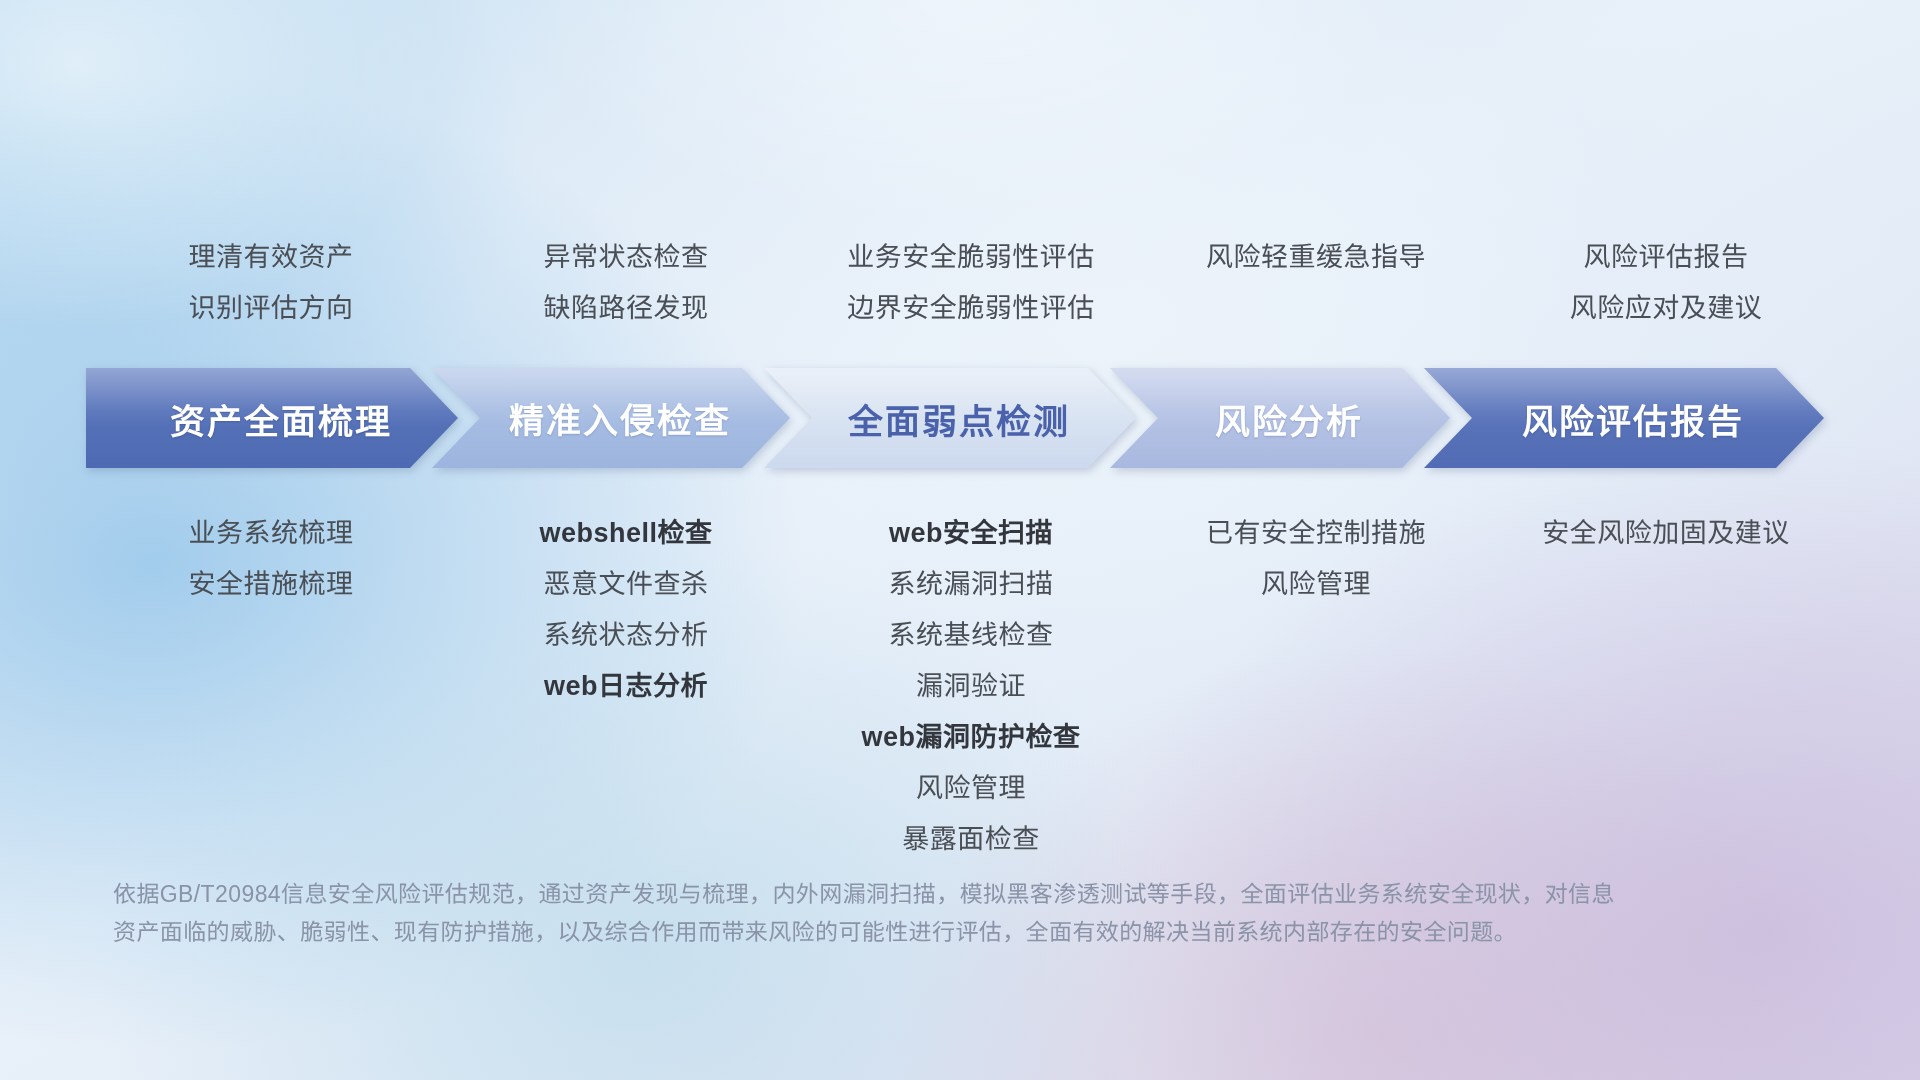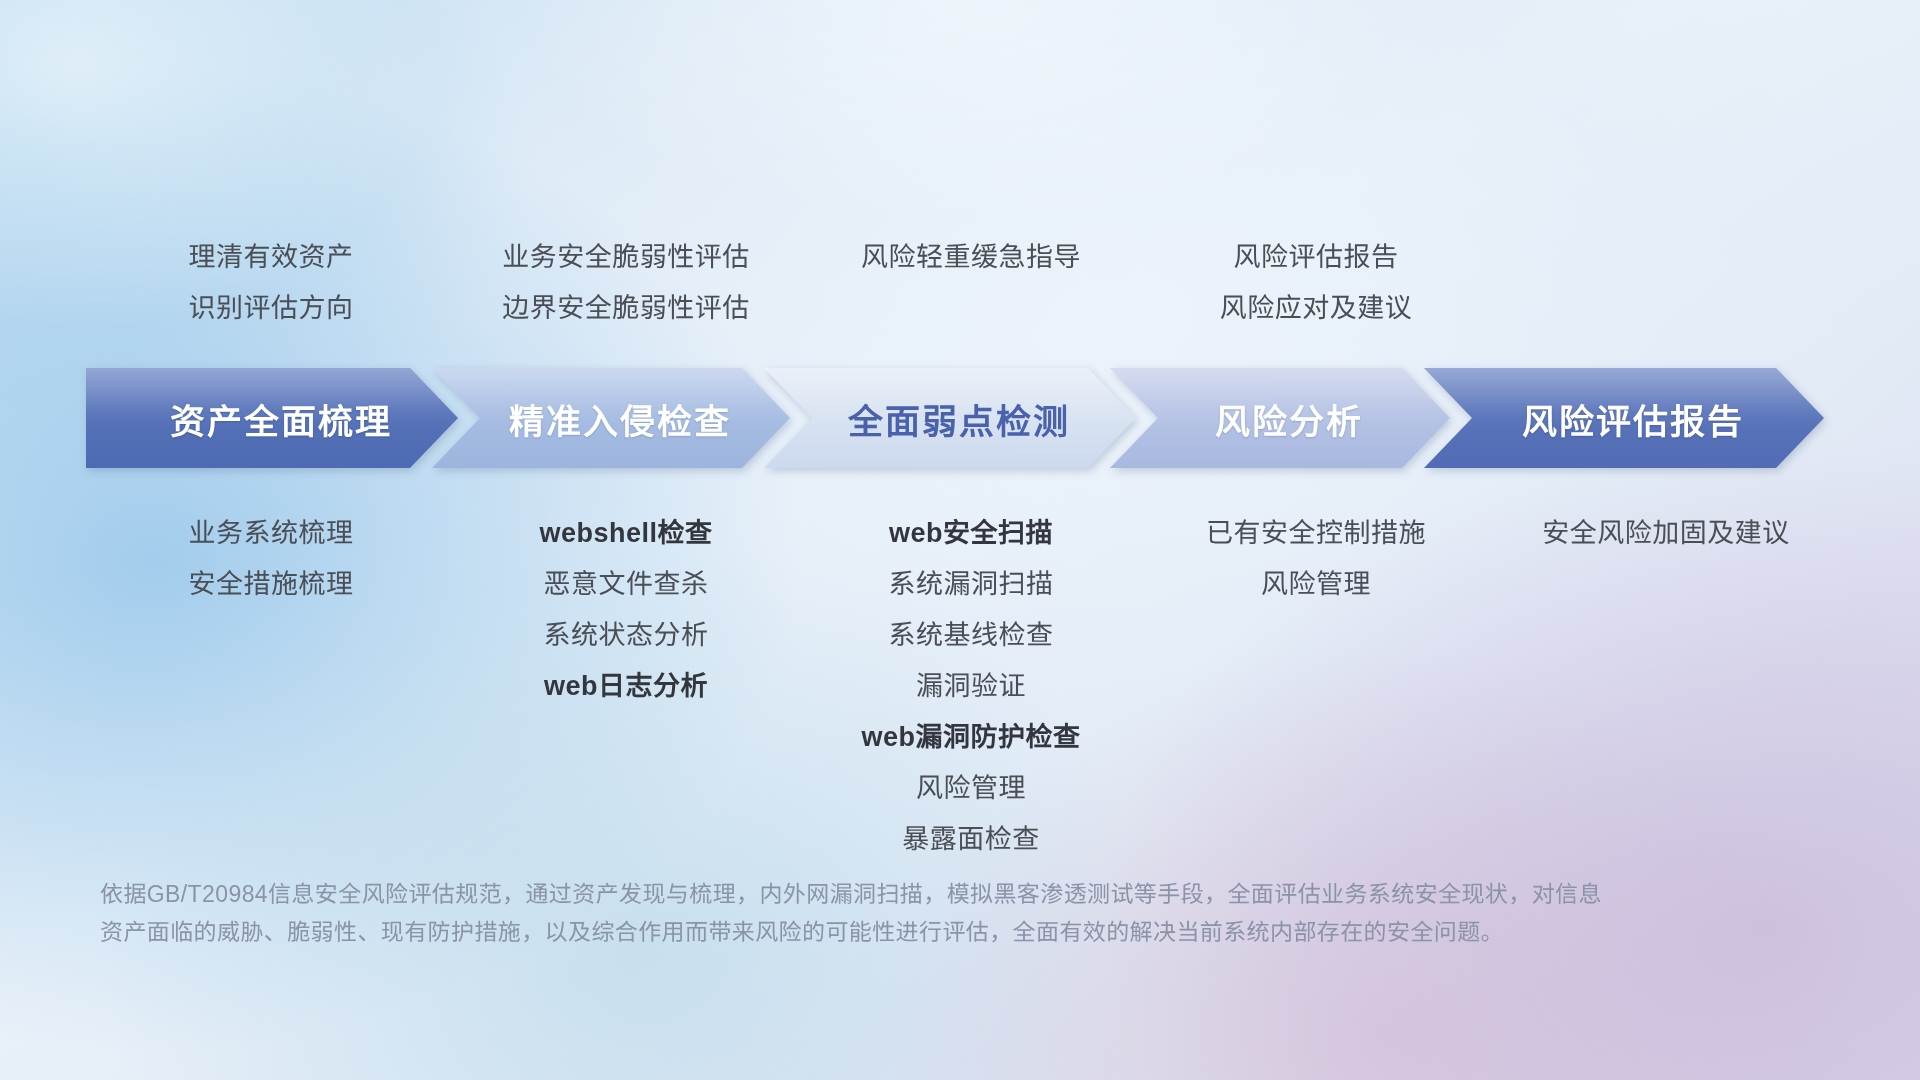--- a/index.html
+++ b/index.html
@@ -124,60 +124,64 @@
     pointer-events: none;
   }
   .chev:first-child .chev-gloss {
     -webkit-clip-path: polygon(0 0, calc(100% - 48px) 0, 100% 50%, calc(100% - 48px) 100%, 0 100%);
     clip-path: polygon(0 0, calc(100% - 48px) 0, 100% 50%, calc(100% - 48px) 100%, 0 100%);
   }
 
   
   .footnote {
     position: absolute;
-    left: 100px;
+    left: 113px;
     top: 875px;
     width: 1620px;
     font-size: 23px;
     line-height: 38px;
     color: #8a93a8;
     letter-spacing: 0.4px;
   }
 </style>
 </head>
 <body>
 
 <div class="stage">
   <div class="content">
 
     <div class="row top-row">
       <div class="col">
         <div class="item">理清有效资产</div>
         <div class="item">识别评估方向</div>
       </div>
       <div class="col">
+        <div class="item">异常状态检查</div>
+        <div class="item">缺陷路径发现</div>
+      </div>
+      <div class="col">
         <div class="item">业务安全脆弱性评估</div>
         <div class="item">边界安全脆弱性评估</div>
       </div>
       <div class="col">
         <div class="item">风险轻重缓急指导</div>
       </div>
       <div class="col">
         <div class="item">风险评估报告</div>
         <div class="item">风险应对及建议</div>
       </div>
     </div>
 
     <div class="band">
       <div class="chev c1" style="flex:0 0 372px;">
         <span class="chev-inner"></span>
         <span class="chev-gloss"></span>
         <span class="chev-label">资产全面梳理</span>
       </div>
-      <div class="chev c2" style="flex:0 0 358px;">
+      <div class="chev c2" style="flex:0 0 358px;font-family:Liberation Mono, monospace;">
         <span class="chev-inner"></span>
         <span class="chev-gloss"></span>
         <span class="chev-label">精准入侵检查</span>
       </div>
       <div class="chev c3" style="flex:0 0 372px;text-align:center;">
         <span class="chev-inner"></span>
         <span class="chev-gloss"></span>
         <span class="chev-label">全面弱点检测</span>
       </div>
       <div class="chev c4" style="flex:0 0 340px;text-align:center;">

